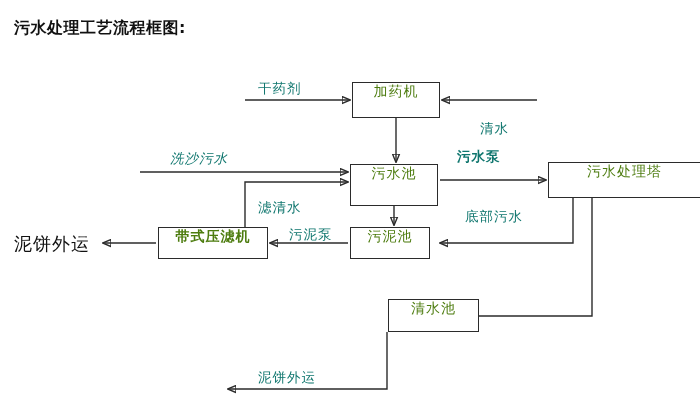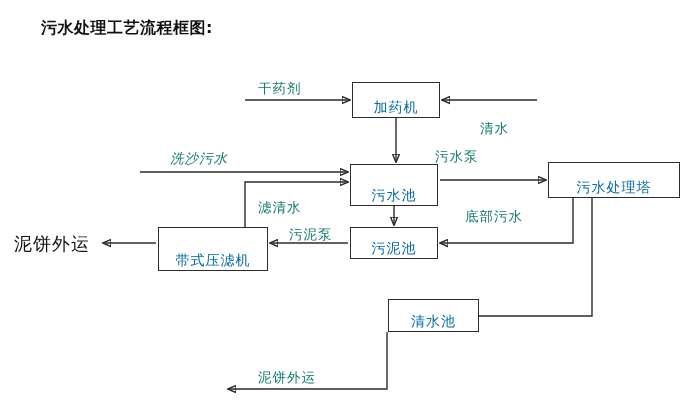--- a/index.html
+++ b/index.html
@@ -17,31 +17,30 @@
   }
   .title{
     position:absolute;
     left:14px;
     top:18px;
     font-size:16px;
     font-weight:bold;
     letter-spacing:0.5px;
     color:#111111;
     white-space:nowrap;
-    margin-left:27px;
   }
   .node{
     position:absolute;
     border:1.4px solid #2b2b2b;
     background:#ffffff;
     display:flex;
-    align-items:flex-end;
+    align-items:flex-start;
     justify-content:center;
     font-size:14px;
-    color:#0369a1;
+    color:#4d7c0f;
     letter-spacing:1px;
     box-sizing:border-box;
     white-space:nowrap;
   }
   .edge-label{
     position:absolute;
     font-size:13.5px;
     color:#0f766e;
     letter-spacing:1px;
     white-space:nowrap;
@@ -109,43 +108,43 @@
   </svg>
 
   <div class="node" style="left:352px;top:82px;width:88px;height:36px;">
     <span>加药机</span>
   </div>
 
   <div class="node" style="left:350px;top:164px;width:88px;height:42px;">
     <span>污水池</span>
   </div>
 
-  <div class="node" style="left:548px;top:162px;width:132px;height:36px;">
+  <div class="node" style="left:548px;top:162px;width:153px;height:36px;">
     <span>污水处理塔</span>
   </div>
 
-  <div class="node" style="left:158px;top:227px;width:110px;height:44px;">
+  <div class="node" style="left:158px;top:227px;width:110px;height:32px;font-weight:bold;">
     <span>带式压滤机</span>
   </div>
 
-  <div class="node" style="left:350px;top:227px;width:88px;height:32px;">
+  <div class="node" style="left:350px;top:227px;width:80px;height:32px;">
     <span>污泥池</span>
   </div>
 
   <div class="node" style="left:341px;top:299px;width:91px;height:33px;margin-left:47px;">
     <span>清水池</span>
   </div>
 
   <div class="edge-label" style="left:258px;top:80px;">干药剂</div>
 
   <div class="edge-label" style="left:480px;top:80px;margin-top:40px;">清水</div>
 
   <div class="edge-label" style="left:170px;top:150px;font-style:italic;">洗沙污水</div>
 
-  <div class="edge-label" style="left:435px;top:148px;">污水泵</div>
+  <div class="edge-label" style="left:457px;top:148px;font-weight:bold;">污水泵</div>
 
   <div class="edge-label" style="left:258px;top:199px;">滤清水</div>
 
   <div class="edge-label" style="left:289px;top:226px;">污泥泵</div>
 
   <div class="edge-label" style="left:465px;top:208px;">底部污水</div>
 
   <div class="free-label" style="left:14px;top:232px;">泥饼外运</div>
 
   <div class="edge-label" style="left:258px;top:369px;">泥饼外运</div>

